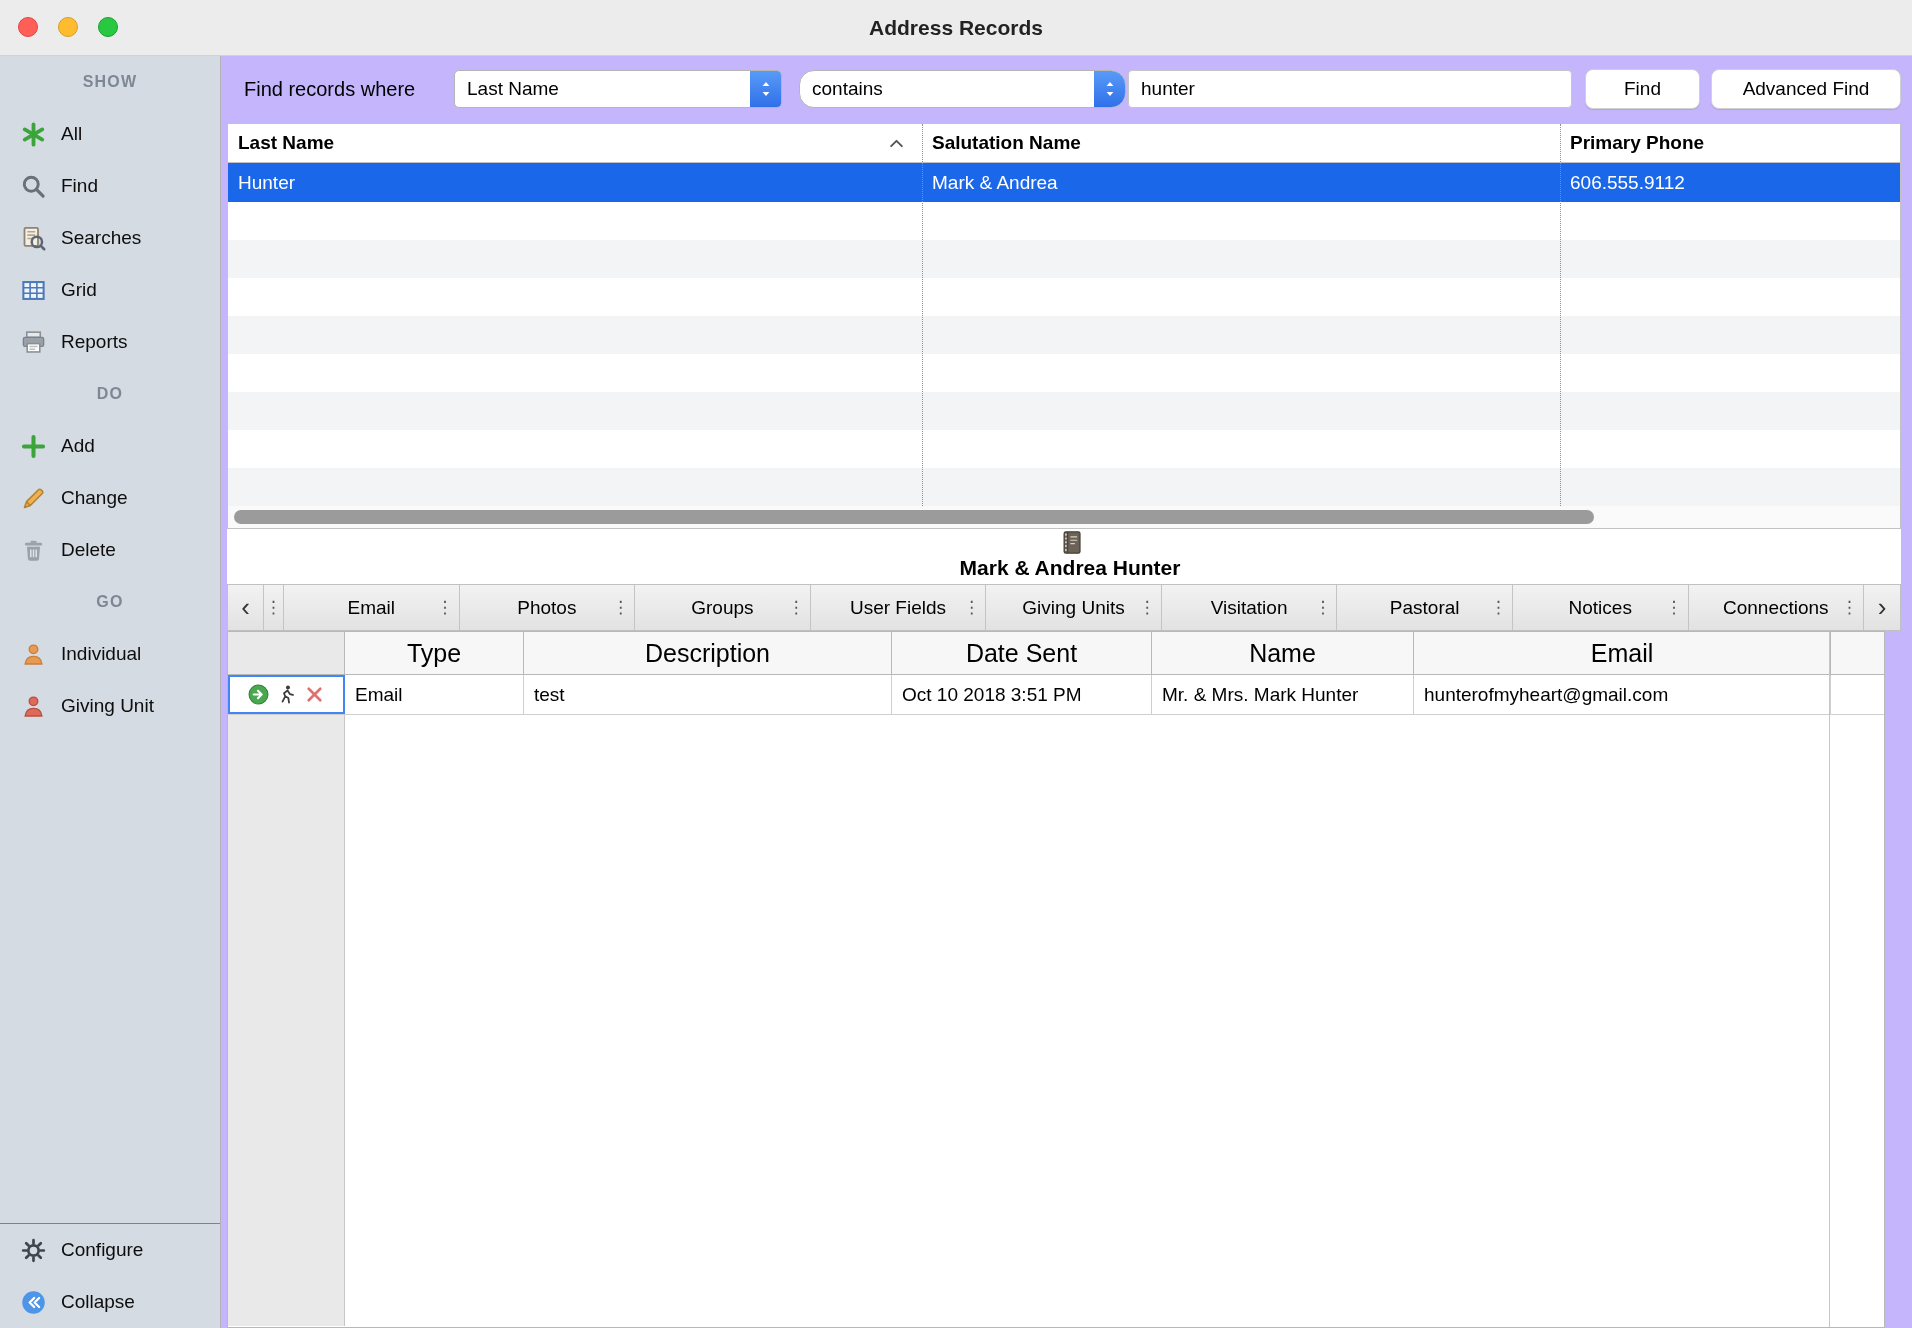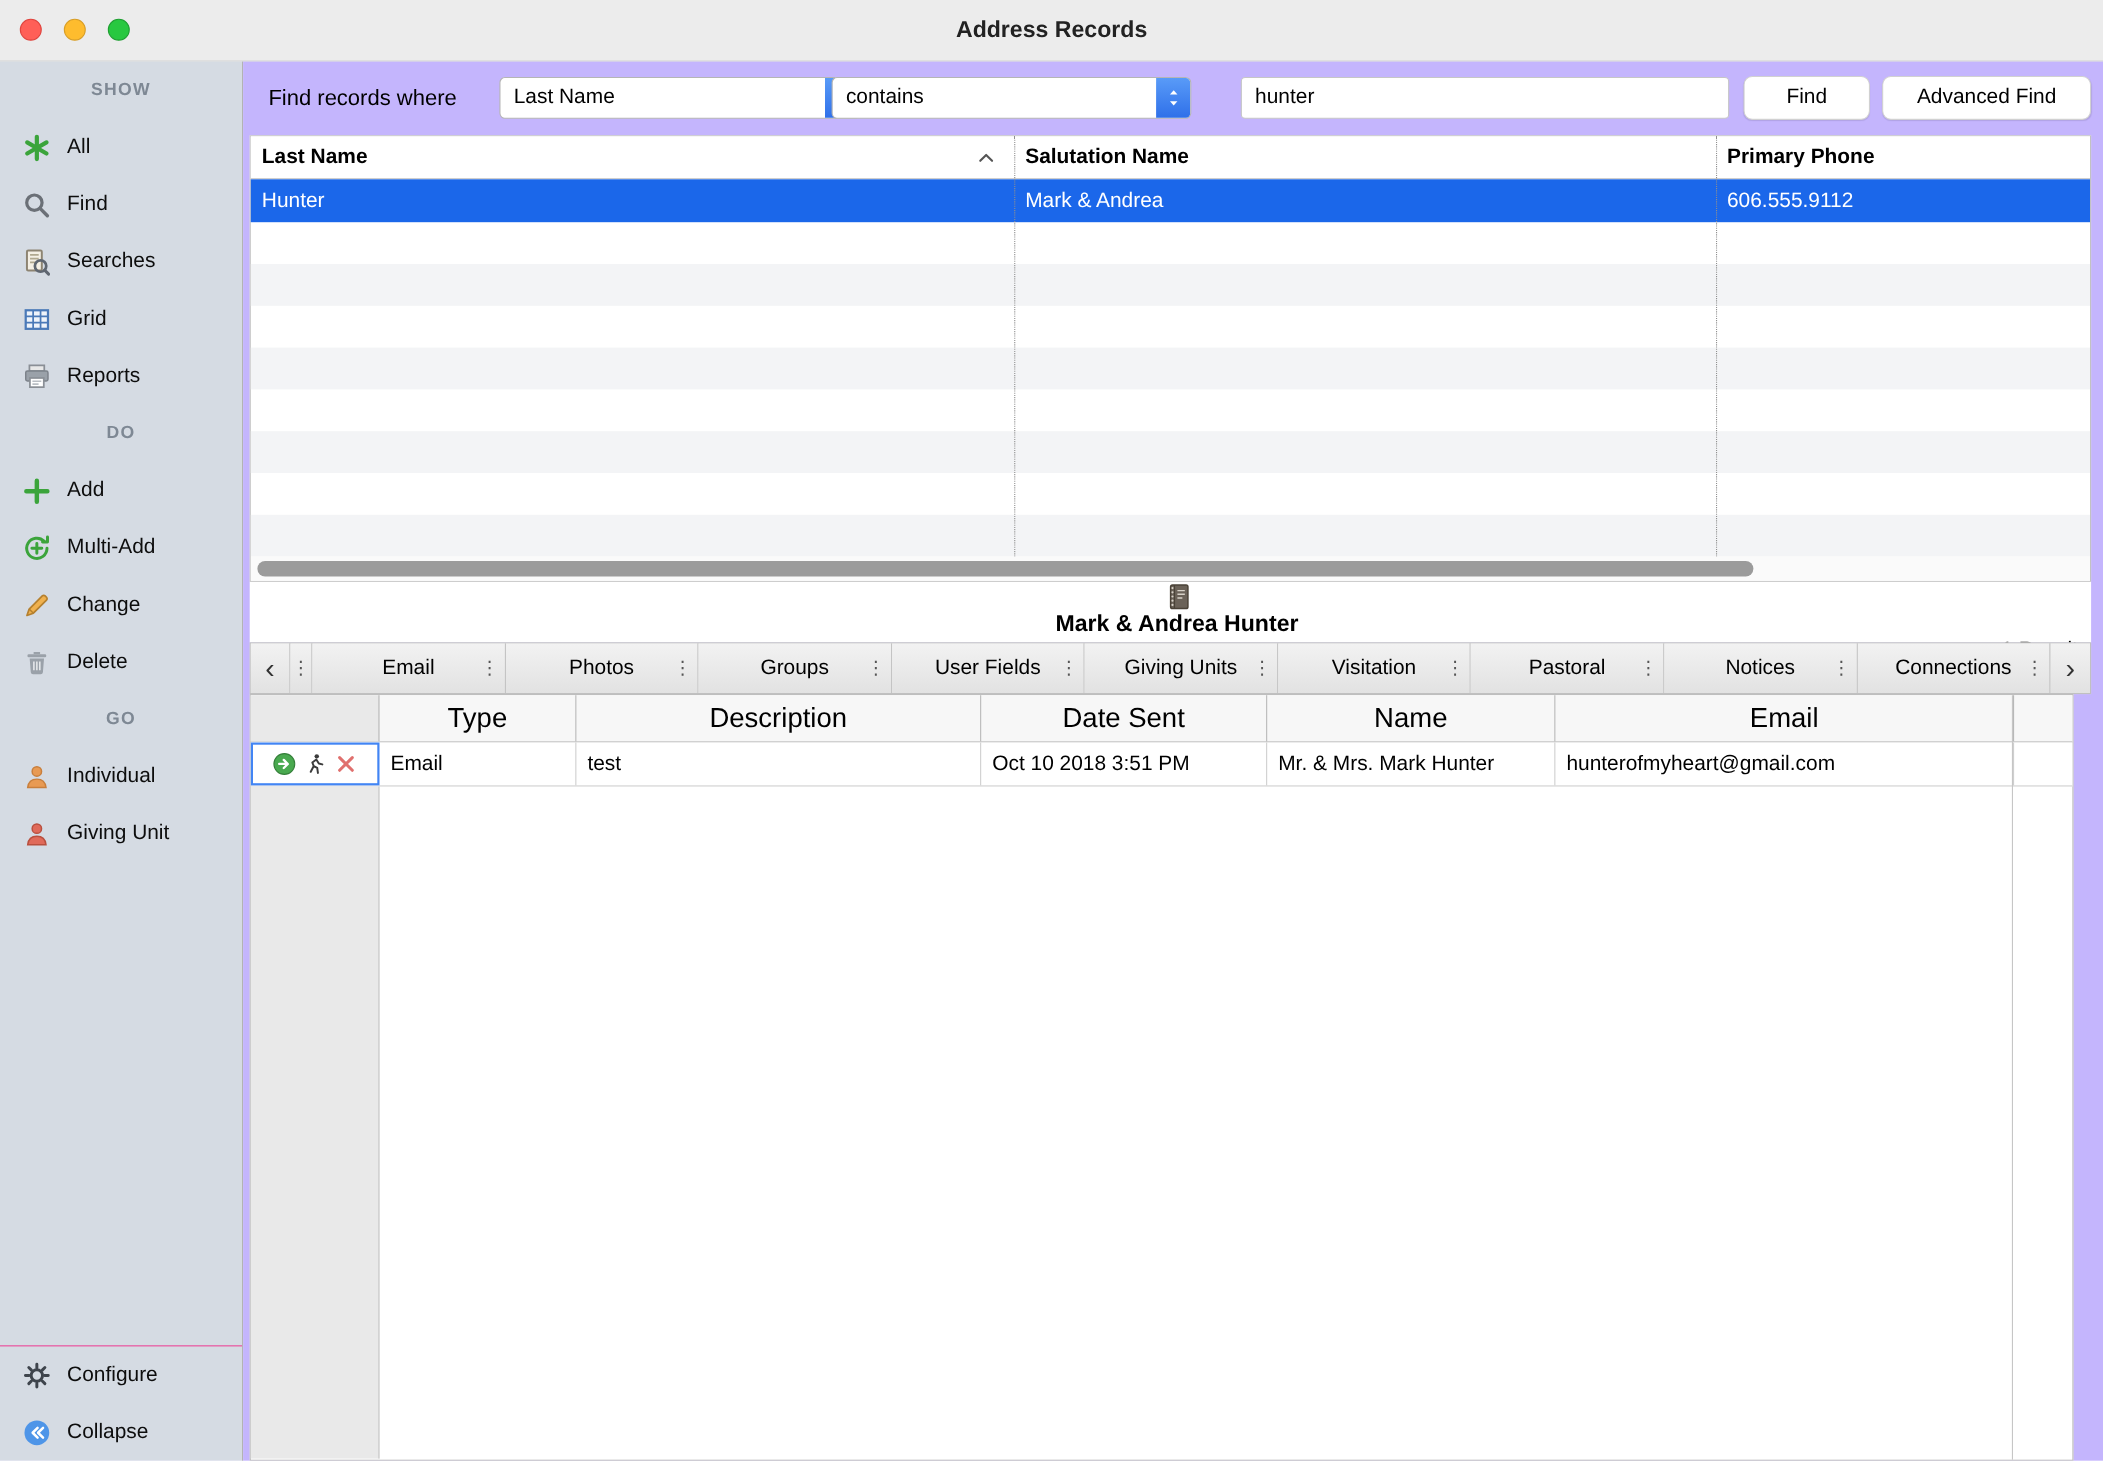--- a/index.html
+++ b/index.html
@@ -31,21 +31,21 @@
     border-top:1px solid #ec4899; }
 
   
   .main { position:absolute; left:221px; top:56px; width:1691px; height:1272px; background:#c4b5fd; }
 
   
   .find-label { position:absolute; left:23px; top:0; height:66px; line-height:66px; font-size:20px; }
   .dropdown { position:absolute; top:14px; height:38px; background:#fff;
     border:1px solid #b5b5b5; border-radius:5px; display:flex; align-items:center; overflow:hidden; }
   .dd-field { left:233px; width:328px; }
-  .dd-operator { left:535px; width:327px; }
+  .dd-operator { left:578px; width:327px;border-radius:15px; }
   .dd-label { flex:1; padding-left:12px; font-size:19px; white-space:nowrap; }
   .dd-cap { width:31px; height:38px; background:linear-gradient(#5a9cf8,#2e6fe9);
     display:flex; align-items:center; justify-content:center; border-radius:0 4px 4px 0; }
   .search-input { position:absolute; left:907px; top:14px; width:444px; height:38px;
     border:1px solid #c6c6c6; border-radius:4px; font-size:19px; padding:0 12px;
     font-family:"Liberation Sans", sans-serif; color:#000; background:#fff; outline:none; }
   .btn { position:absolute; top:13px; height:40px; background:#fff; border:1px solid #d1d1d1;
     border-radius:8px; font-size:19px; display:flex; align-items:center; justify-content:center;
     box-shadow:0 1px 1px rgba(0,0,0,0.10); cursor:default; }
   .btn-find { left:1364px; width:115px; }
@@ -183,30 +183,20 @@
     <span class="sicon">
         <svg viewBox="0 0 24 24">
           <path d="M12 3.5v17M3.5 12h17" stroke="#3ba43b" stroke-width="3.6" stroke-linecap="round" fill="none"></path>
         </svg>
       </span>
     <span>Add</span>
   </div>
   <div class="side-item">
     <span class="sicon">
         <svg viewBox="0 0 24 24">
-          <path d="M20.2 12a8.2 8.2 0 1 1-2.4-5.8" fill="none" stroke="#3ba43b" stroke-width="2.4" stroke-linecap="round"></path>
-          <path d="M20.6 2.8v4h-4" fill="none" stroke="#3ba43b" stroke-width="2.4" stroke-linecap="round" stroke-linejoin="round"></path>
-          <path d="M12 8v8M8 12h8" stroke="#3ba43b" stroke-width="2.4" stroke-linecap="round"></path>
-        </svg>
-      </span>
-    <span>Multi-Add</span>
-  </div>
-  <div class="side-item">
-    <span class="sicon">
-        <svg viewBox="0 0 24 24">
           <path d="M4 20l1.8-5.2L16.4 4.2a1.6 1.6 0 0 1 2.3 0l1.1 1.1a1.6 1.6 0 0 1 0 2.3L9.2 18.2 4 20z" fill="#f0b14e" stroke="#b5802f" stroke-width="1.4" stroke-linejoin="round"></path>
           <path d="M5.8 14.8l3.4 3.4" stroke="#b5802f" stroke-width="1.2"></path>
         </svg>
       </span>
     <span>Change</span>
   </div>
   <div class="side-item">
     <span class="sicon">
         <svg viewBox="0 0 24 24">
           <path d="M9.4 3.4h5.2v1.8H9.4z" fill="#9aa1a9"></path>

